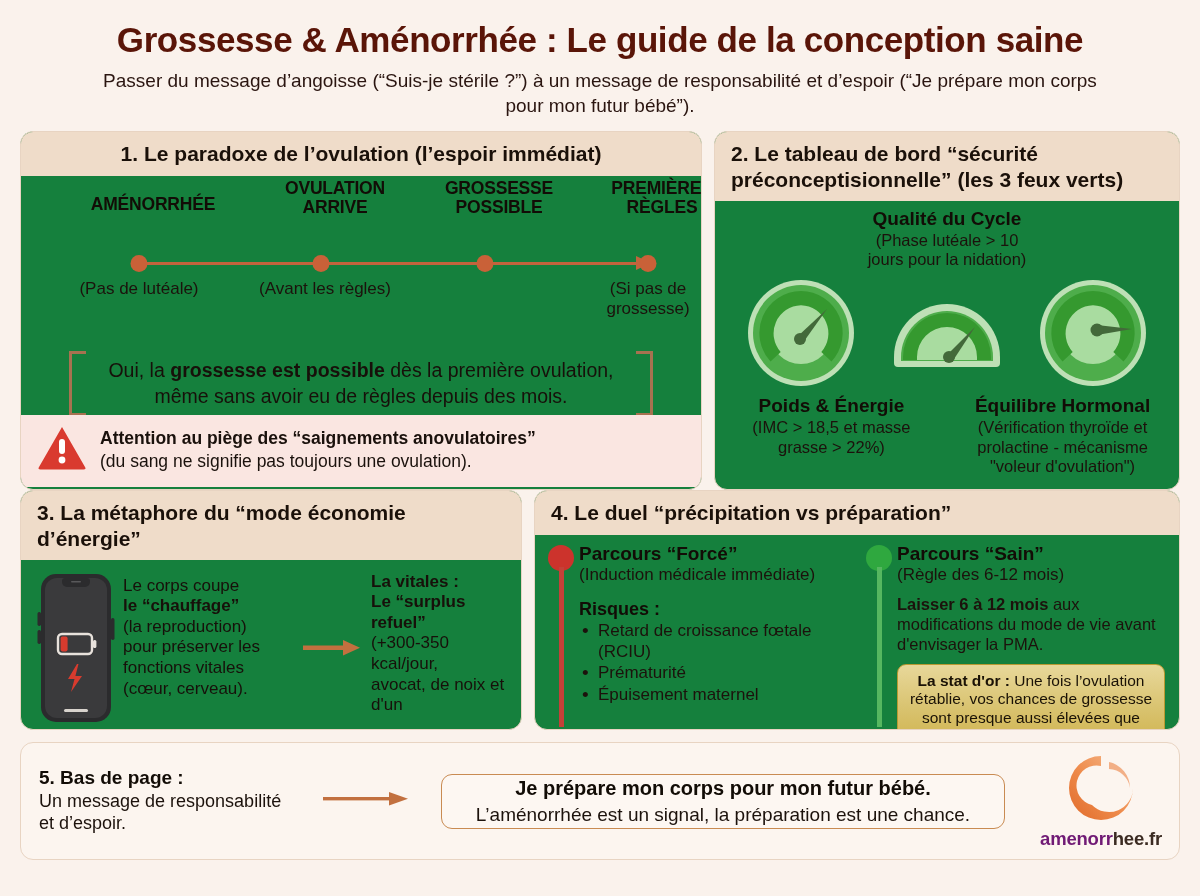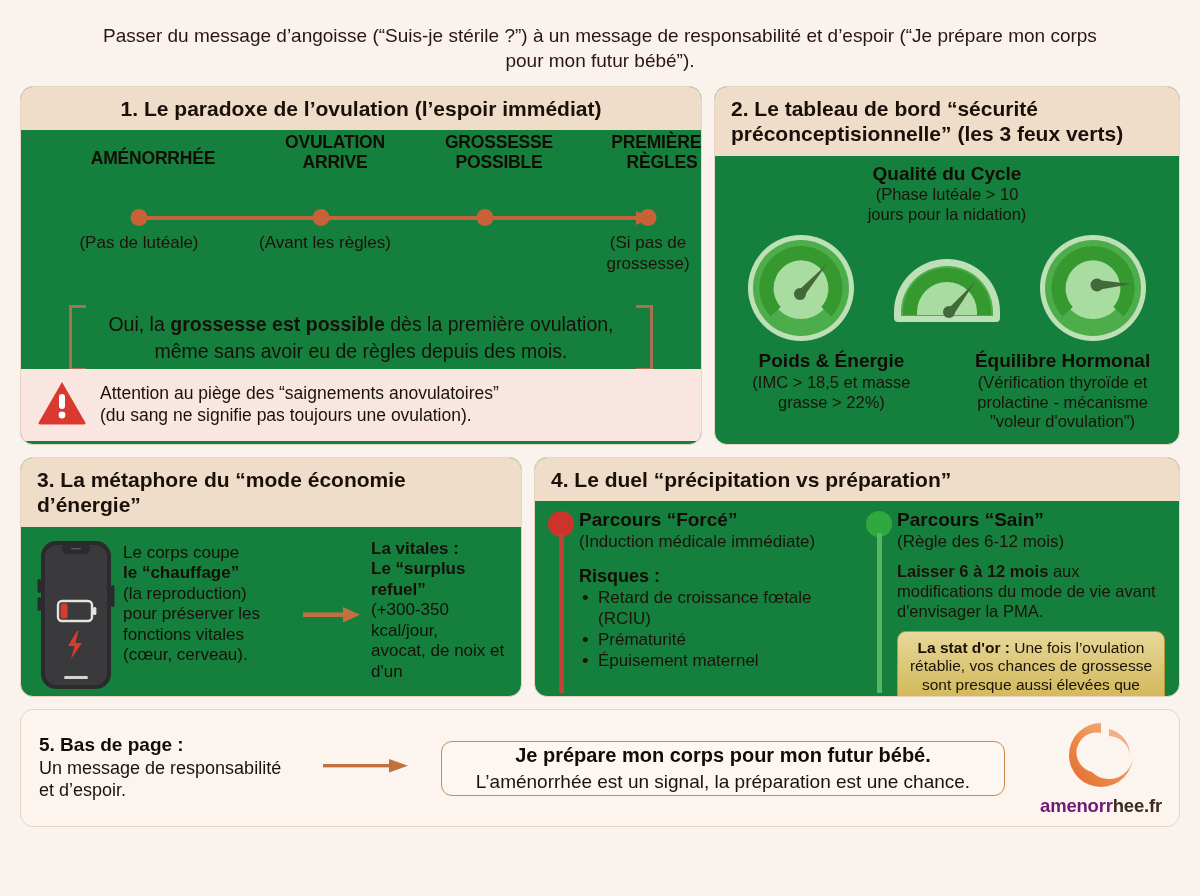--- a/index.html
+++ b/index.html
@@ -69,21 +69,20 @@
     gap: 12px;
     margin-top: 13px;
     height: 359px;
   }
   .col-s1 { width: 682px; }
   .col-s2 { flex: 1; }
 
   .row2 {
     display: flex;
     gap: 12px;
-    margin-top: 12px;
     height: 240px;
     border-radius: 18px;
   }
   .col-s3 { width: 502px; }
   .col-s4 { flex: 1; }
 
   .row3 { margin-top: 12px; height: 118px; }
 
   
   .s1-body { padding: 10px 14px 0 14px; height: 304px; position: relative; margin-top: 7px; }
@@ -170,21 +169,21 @@
     left: 0; right: 0; bottom: 0;
     background: #FAE6E1;
     padding: 11px 16px 13px 16px;
     display: flex;
     align-items: center;
     gap: 13px;
     height: 72px;
   }
   .warn-tri { flex: 0 0 auto; }
   .s1-warn-text { font-size: 17.5px; line-height: 1.28; color: #1A110C; }
-  .s1-warn-text .wt1 { font-weight: normal; }
+  .s1-warn-text .wt1 { font-weight: bold; }
 
   
   .s2-body { padding: 5px 12px 10px 12px; height: 288px; position: relative; }
   .g-caption-top {
     text-align: center;
     margin-top: 2px;
   }
   .g-title { font-size: 19px; font-weight: bold; color: #120C06; line-height: 1.2; }
   .g-sub   { font-size: 16.5px; color: #1C120C; line-height: 1.18; }
 
@@ -327,20 +326,21 @@
   }
   .brand-text .t-light { color: #701a75; }
   .brand-text .t-dark  { color: #3B2B22; }
 </style>
 </head>
 <body>
 
 <div class="page">
 
   <div class="header">
+    <div class="main-title">Grossesse &amp; Aménorrhée : Le guide de la conception saine</div>
     <div class="subtitle">Passer du message d’angoisse (“Suis-je stérile ?”) à un message de responsabilité et d’espoir (“Je prépare mon corps pour mon futur bébé”).</div>
   </div>
 
   <div class="row1">
 
     <div class="card col-s1">
       <div class="card-header center">1. Le paradoxe de l’ovulation (l’espoir immédiat)</div>
       <div class="card-body s1-body">
 
         <div class="tl-labels">

